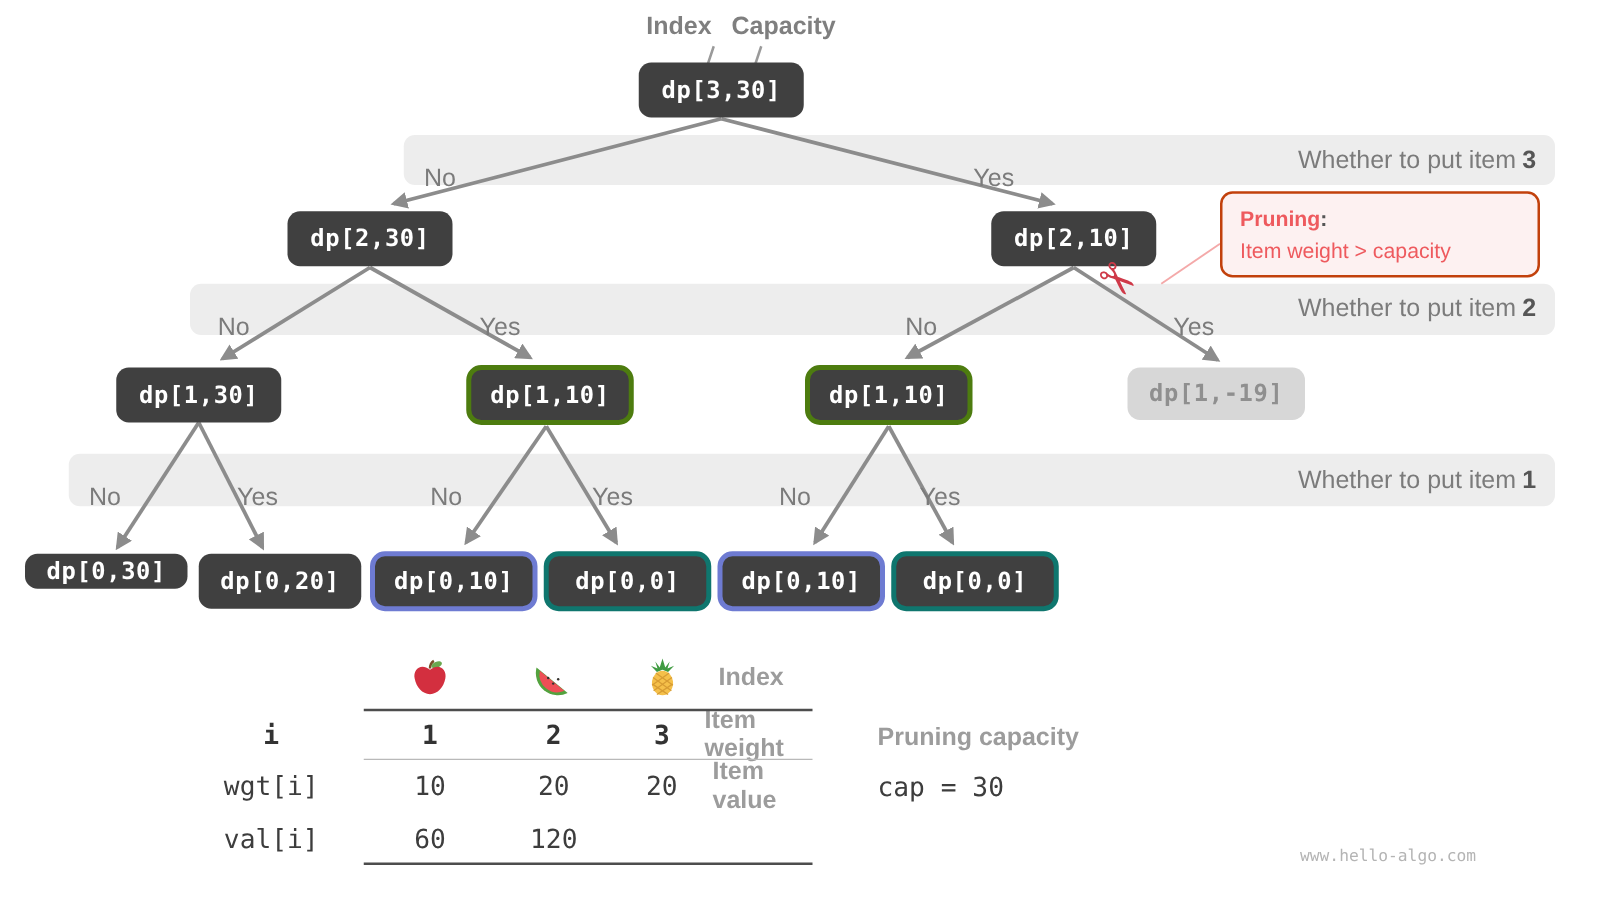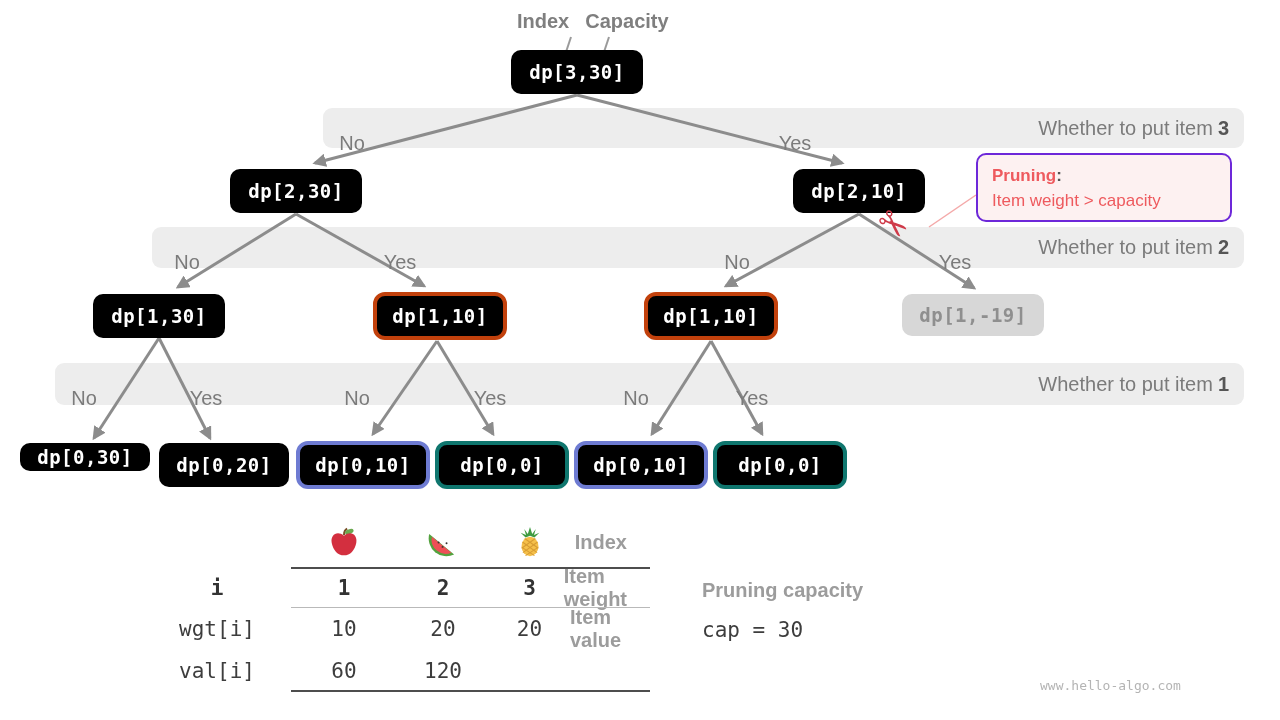--- a/index.html
+++ b/index.html
@@ -10,31 +10,31 @@
   .band .q{position:absolute;right:15px;top:0;bottom:0;display:flex;align-items:center;
            font-size:20px;color:#7b7b7b;}
   .band .q b{color:#565656;font-weight:bold;margin-left:5px;}
   .bl{position:absolute;transform:translateX(-50%);font-size:20px;color:#7b7b7b;z-index:2;margin-top:16px;}
   
   .arrows{position:absolute;left:0;top:0;z-index:1;}
   
   .node{position:absolute;box-sizing:border-box;display:flex;align-items:center;justify-content:center;
         border-radius:10px;font-family:"DejaVu Sans Mono",monospace;font-weight:bold;font-size:19px;
         color:#fff;letter-spacing:.5px;z-index:3;}
-  .green{background:#000000;}
+  .green{background:#404040;}
   .grayn{background:#d7d7d7;color:#8f8f8f;}
-  .b-orange{border:4px solid #c2410c;border-radius:12px;}
+  .b-orange{border:4px solid #4d7c0f;border-radius:12px;}
   .b-purple{border:4px solid #6e7bd2;border-radius:12px;}
   .b-blue{border:4px solid #0f766e;border-radius:12px;}
   
   .ptr-labels{position:absolute;left:517px;top:10px;display:flex;gap:16px;z-index:3;
               font-size:20px;font-weight:bold;color:#7f7f7f;}
   
   .prune{position:absolute;left:976px;top:153px;width:256px;height:69px;box-sizing:border-box;
-         background:#fdf1f1;border:2px solid #6d28d9;border-radius:10px;padding:9px 14px;z-index:4;}
+         background:#fdf1f1;border:2px solid #c2410c;border-radius:10px;padding:9px 14px;z-index:4;}
   .prune .t1{font-size:17px;color:#ee5a5e;font-weight:bold;line-height:24px;}
   .prune .t1 .colon{color:#555;font-weight:bold;}
   .prune .t2{font-size:17px;color:#ee5a5e;line-height:25px;}
   .scissors{position:absolute;left:878px;top:204px;z-index:5;font-family:"DejaVu Sans",sans-serif;
             font-size:36px;color:#cf3a49;transform:rotate(42deg);}
   
   .tbl{position:absolute;left:143px;top:516px;display:grid;z-index:2;
        grid-template-columns:148px 106px 92px 81px 79px;
        grid-template-rows:52px 40px 42px 42px;}
   .tbl .cell{display:flex;align-items:center;justify-content:center;

